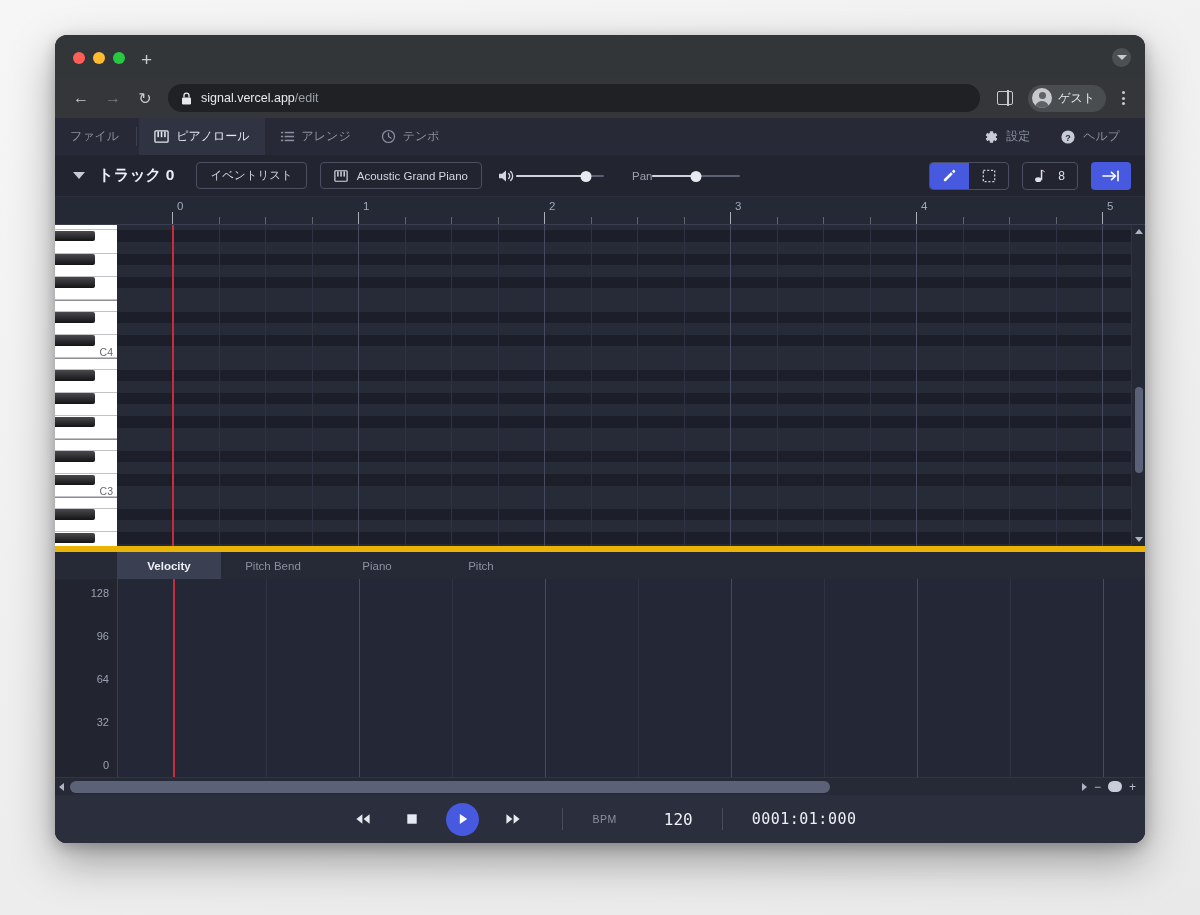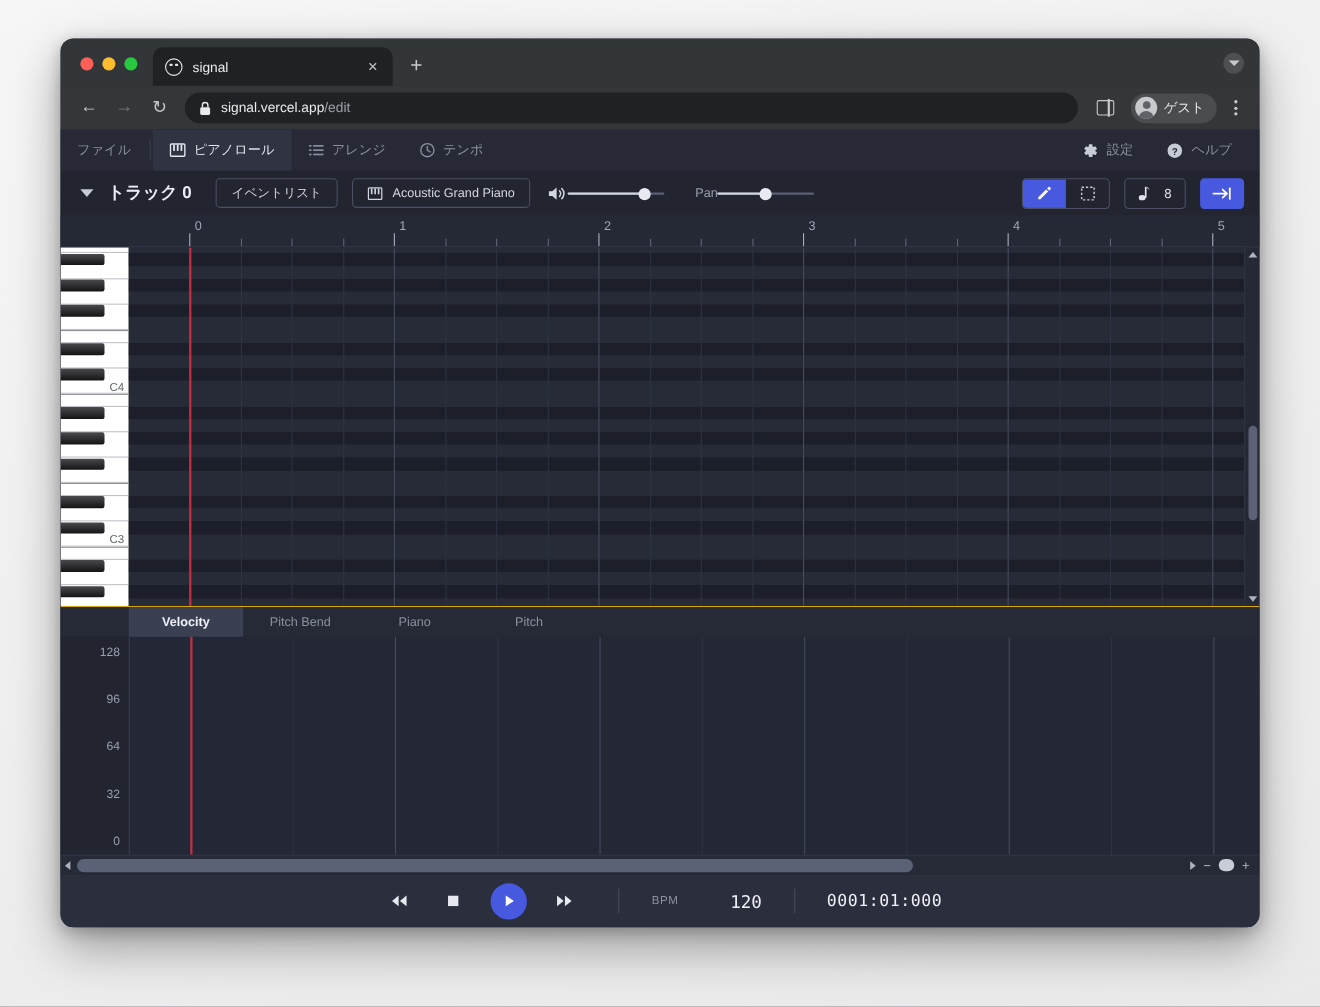--- a/index.html
+++ b/index.html
@@ -173,21 +173,21 @@
 
   
   .vscroll { width:14px; flex:0 0 auto; background:#252835; position:relative; border-left:1px solid #2f3342; }
   .vthumb { position:absolute; left:3px; width:8px; border-radius:4px; background:#5b6278; cursor:pointer; }
   .arrw { position:absolute; left:0; right:0; height:13px; display:flex;align-items:center;justify-content:center; cursor:pointer;}
   .arrw.up { top:0; } .arrw.dn { bottom:0; }
   .tri-u { width:0;height:0;border-left:4px solid transparent;border-right:4px solid transparent;border-bottom:5px solid #aeb3c2; }
   .tri-d { width:0;height:0;border-left:4px solid transparent;border-right:4px solid transparent;border-top:5px solid #aeb3c2; }
 
   
-  .ctrlpane { flex:0 0 auto; display:flex; flex-direction:column; background:#222430; border-top:1px solid #eab308; }
+  .ctrlpane { flex:0 0 auto; display:flex; flex-direction:column; background:#222430; border-top:6px solid #eab308; }
   .ctrltabs { height:27px; display:flex; background:#262936; }
   .ctrltab-spacer { width:62px; flex:0 0 auto; }
   .ctrltab { width:104px; display:flex;align-items:center;justify-content:center;
              font-size:11.5px; color:#8b90a0; cursor:pointer; }
   .ctrltab.on { background:#3a3f52; color:#eef0f6; font-weight:bold; }
 
   .ctrlbody { height:198px; display:flex; position:relative; }
   .vaxis { width:62px; flex:0 0 auto; position:relative; background:#222430; }
   .vaxis span { position:absolute; right:8px; font-size:11px; color:#9aa0b2; transform:translateY(-50%); }
   .ctrlgrid { flex:1; position:relative; background:#242735; border-left:1px solid #3a3e50; overflow:hidden; }
@@ -218,25 +218,20 @@
 </head>
 <body>
 
 <div id="window">
 
   <div class="tabstrip">
     <div class="traffic">
       <span class="dot r"></span>
       <span class="dot y"></span>
       <span class="dot g"></span>
-    </div>
-    <div class="tab">
-      <span class="favicon"></span>
-      <span class="tab-title">signal</span>
-      <span class="tab-close">×</span>
     </div>
     <span class="newtab">+</span>
     <div class="tabstrip-right">
       <span class="circlebtn">
           <span class="chev-dn"></span>
         </span>
     </div>
   </div>
 
   <div class="omnibar">

